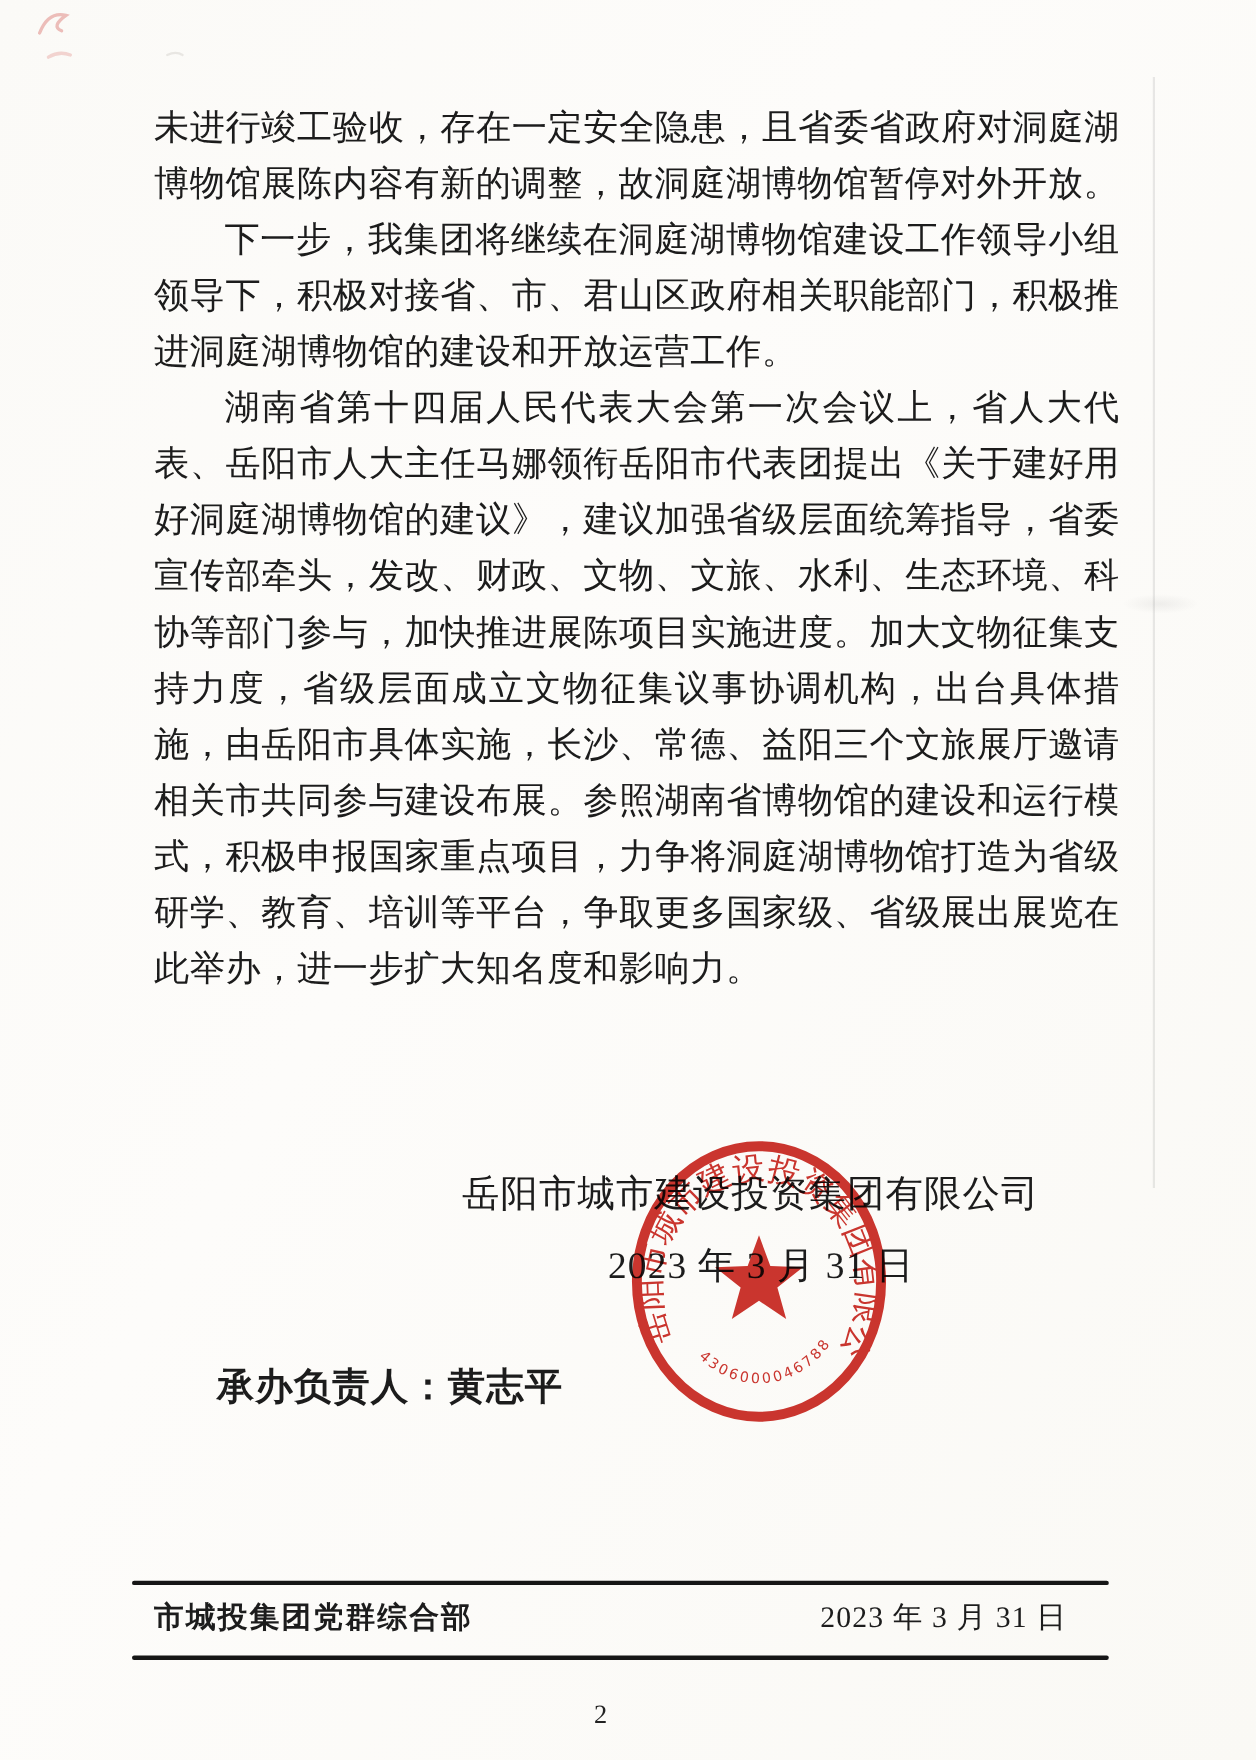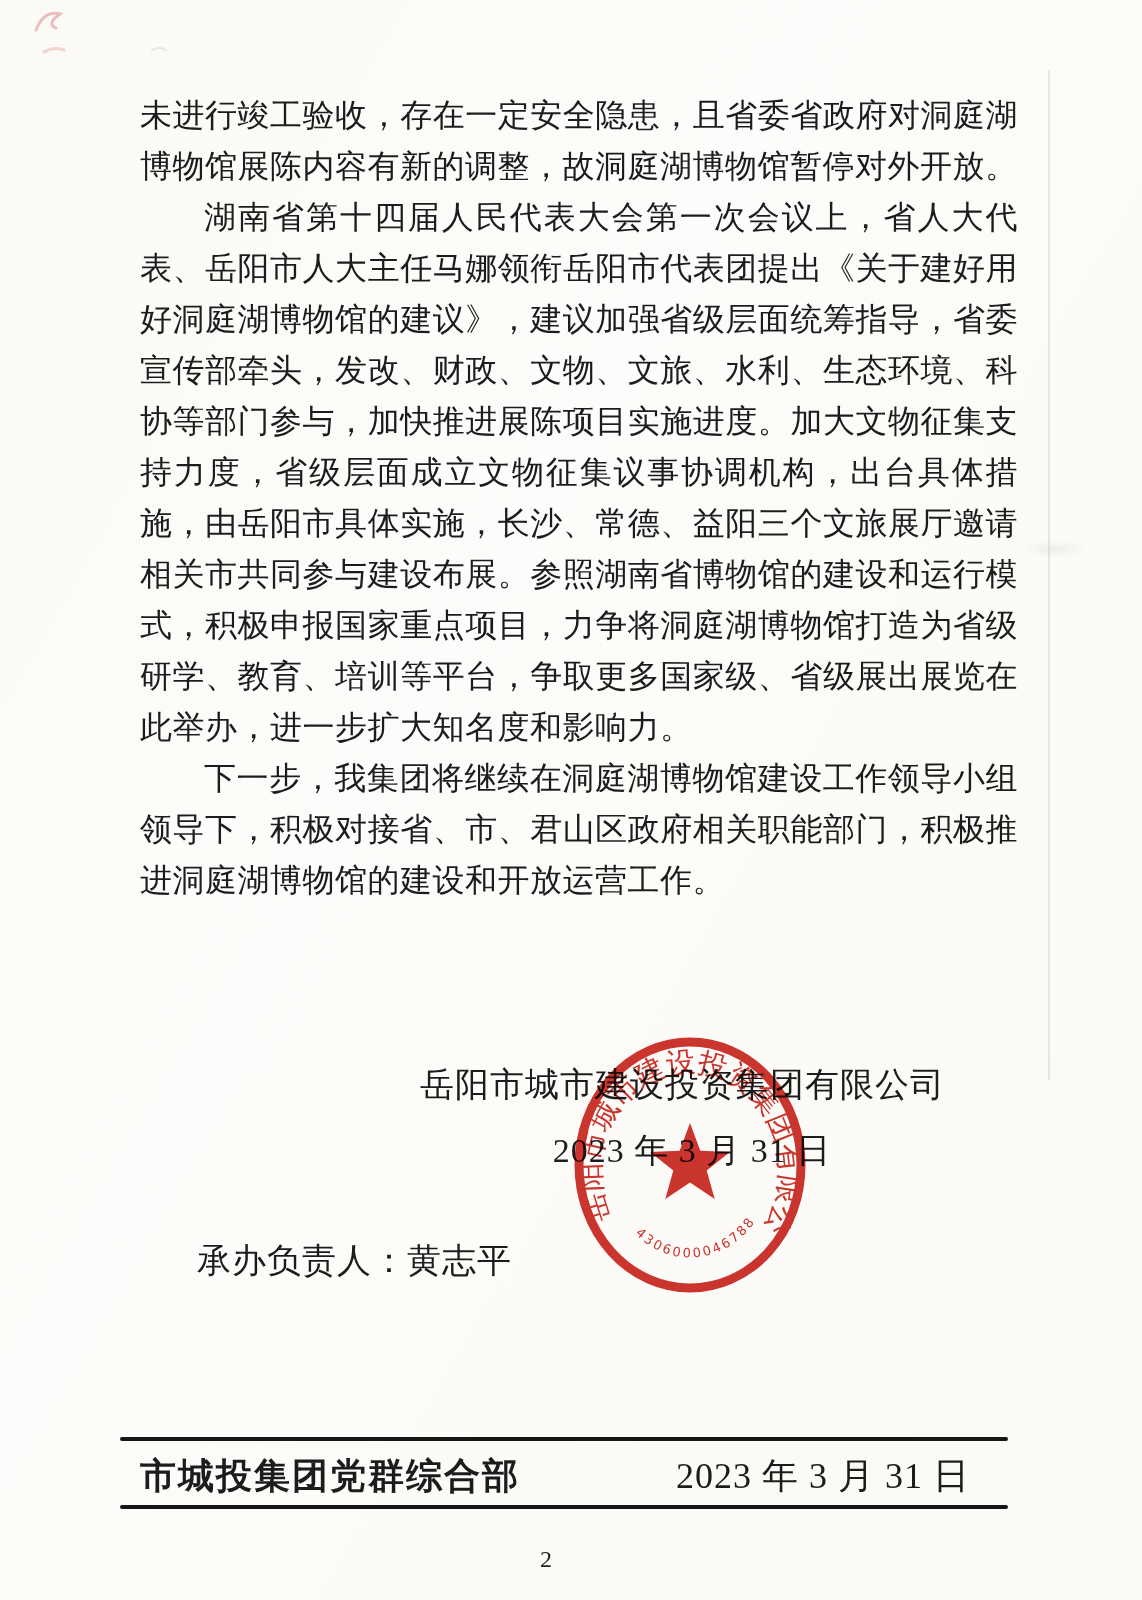--- a/index.html
+++ b/index.html
@@ -23,35 +23,35 @@
     position:absolute;left:420px;top:1062px;width:492px;
     font-size:34px;text-align:center;letter-spacing:1px;white-space:nowrap;
   }
   .sig-date{
     position:absolute;left:446px;top:1128px;width:492px;
     font-size:34px;text-align:center;letter-spacing:1px;white-space:nowrap;
   }
   .contact-line{
     position:absolute;left:197px;font-size:34px;letter-spacing:1px;white-space:nowrap;
   }
-  .contact-1{top:1238px;}
+  .contact-1{top:1238px;font-weight:bold;}
   .contact-2{top:1292px;}
   .seal{
     position:absolute;left:570px;top:1033px;width:240px;height:264px;
     mix-blend-mode:multiply;opacity:0.93;
   }
   .footer-rule{
     position:absolute;left:120px;width:888px;height:4px;background:#161616;border-radius:2px;
   }
   .footer-rule.top{top:1437px;}
   .footer-rule.bottom{top:1505px;}
   .footer-row{
     position:absolute;left:140px;top:1452px;width:830px;
     display:flex;justify-content:space-between;align-items:center;
-    font-size:36px;
+    font-size:27px;
     gap:24px;
   }
   .footer-dept{font-weight:700;letter-spacing:2px;}
   .footer-date{letter-spacing:1px;}
   .page-number{
     position:absolute;left:496px;top:1546px;width:100px;
     text-align:center;font-size:24px;color:#222;
   }
   .scribble{position:absolute;left:14px;top:0px;}
   .edge-shadow{
@@ -72,22 +72,22 @@
     <path d="M22 30 q8 -20 24 -16 q-14 10 -4 14" fill="none" stroke="#d24a44" stroke-width="3" opacity="0.35" stroke-linecap="round"></path>
     <path d="M30 52 q10 -6 20 -2" fill="none" stroke="#d24a44" stroke-width="3" opacity="0.22" stroke-linecap="round"></path>
     <path d="M138 50 q8 -4 14 0" fill="none" stroke="#bdb9b2" stroke-width="2" opacity="0.3" stroke-linecap="round"></path>
   </svg>
 
   <div class="edge-shadow"></div>
   <div class="smudge"></div>
 
   <div class="body-text">
     <p class="cont">未进行竣工验收，存在一定安全隐患，且省委省政府对洞庭湖博物馆展陈内容有新的调整，故洞庭湖博物馆暂停对外开放。</p>
+    <p class="ind">下一步，我集团将继续在洞庭湖博物馆建设工作领导小组领导下，积极对接省、市、君山区政府相关职能部门，积极推进洞庭湖博物馆的建设和开放运营工作。</p>
     <p class="ind">湖南省第十四届人民代表大会第一次会议上，省人大代表、岳阳市人大主任马娜领衔岳阳市代表团提出《关于建好用好洞庭湖博物馆的建议》，建议加强省级层面统筹指导，省委宣传部牵头，发改、财政、文物、文旅、水利、生态环境、科协等部门参与，加快推进展陈项目实施进度。加大文物征集支持力度，省级层面成立文物征集议事协调机构，出台具体措施，由岳阳市具体实施，长沙、常德、益阳三个文旅展厅邀请相关市共同参与建设布展。参照湖南省博物馆的建设和运行模式，积极申报国家重点项目，力争将洞庭湖博物馆打造为省级研学、教育、培训等平台，争取更多国家级、省级展出展览在此举办，进一步扩大知名度和影响力。</p>
-    <p class="ind">下一步，我集团将继续在洞庭湖博物馆建设工作领导小组领导下，积极对接省、市、君山区政府相关职能部门，积极推进洞庭湖博物馆的建设和开放运营工作。</p>
   </div>
 
   <div class="sig-company">岳阳市城市建设投资集团有限公司</div>
   <div class="sig-date">2023 年 3 月 31 日</div>
 
   <svg class="seal" viewBox="-120 -132 240 264">
     <defs>
       <path id="sealArcTop" d="M -74 64 A 90 100 0 1 1 74 64" fill="none"></path>
       <path id="sealArcBottom" d="M -64 58 A 82 92 0 0 0 64 58" fill="none"></path>
     </defs>

